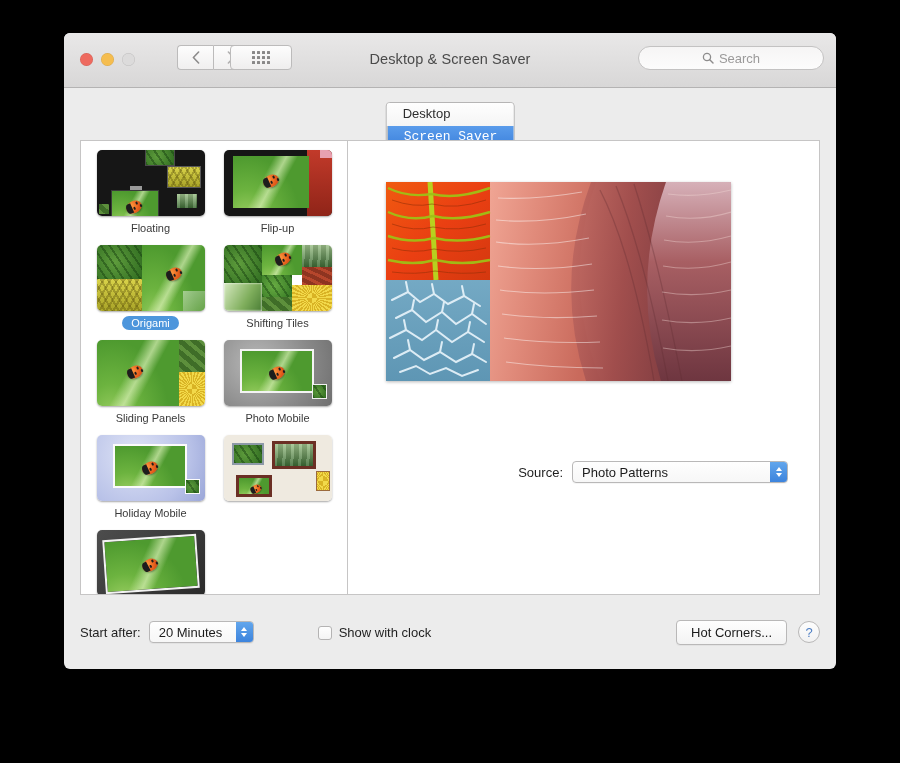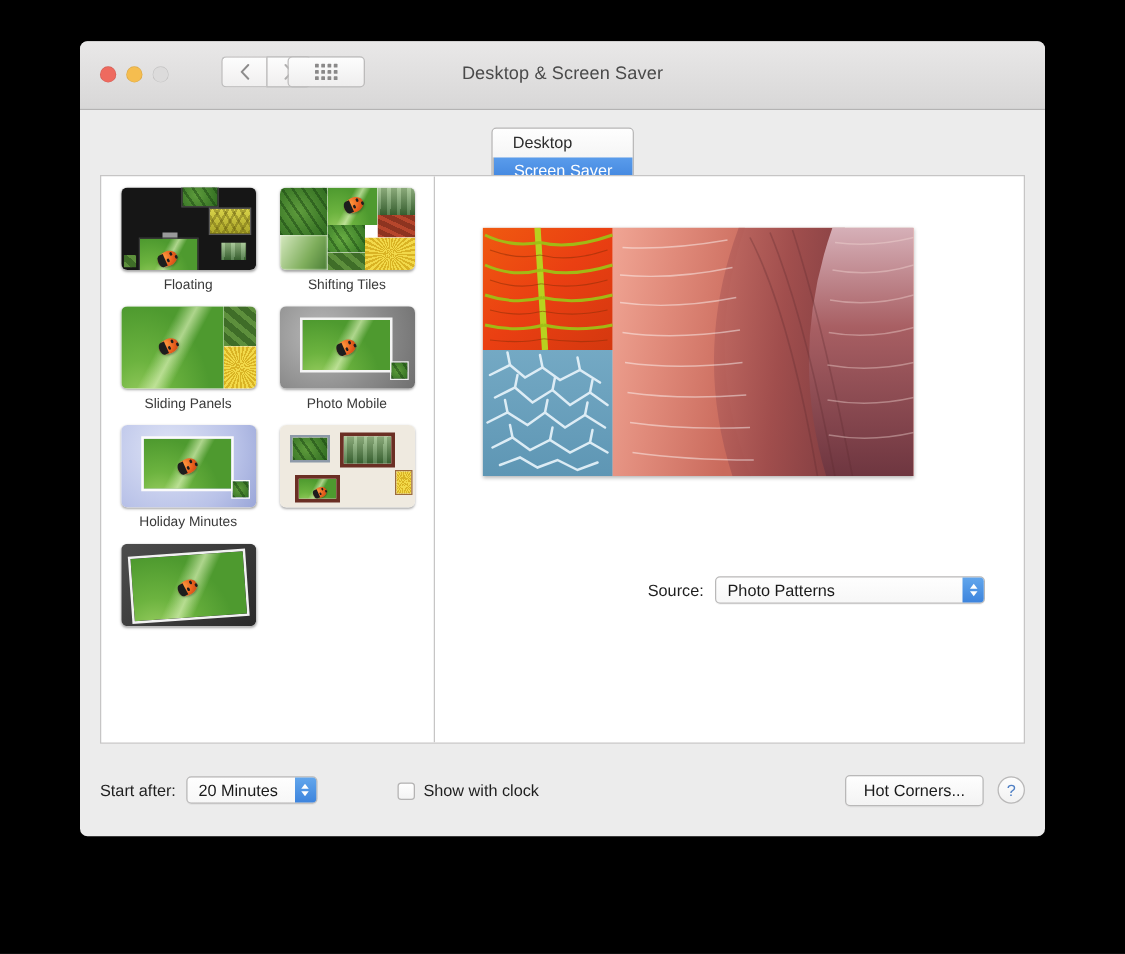--- a/index.html
+++ b/index.html
@@ -85,21 +85,21 @@
     border-radius: 4px;
     overflow: hidden;
     box-shadow: 0 1px 0 rgba(255,255,255,.6);
     flex-direction: column;
   }
   .tab {
     padding: 0 16px; height: 23px; line-height: 22px;
     font-size: 13px; color: #2d2d2d;
     background: linear-gradient(to bottom, #fefefe, #f5f5f5);
   }
-  .tab + .tab { border-left: 1px solid #b6b5b5; }
+  .tab + .tab { border-left: 1px solid #b6b5b5; font-family: Liberation Mono, monospace; }
   .tab.active {
     background: linear-gradient(to bottom, #5a9ceb, #3a7fdb);
     color: #fff;
   }
 
   
   .panel {
     position: absolute;
     left: 16px; top: 107px;
     width: 740px; height: 455px;
@@ -326,20 +326,29 @@
           <i></i>
         <i></i>
           <i></i>
           <i></i>
           <i></i>
       </span>
     </div>
 
     <div class="wintitle">Desktop &amp; Screen Saver</div>
 
+    <div class="searchfield">
+      <span class="sicon">
+        <svg width="12" height="12" viewBox="0 0 12 12">
+          <circle cx="5" cy="5" r="3.6" fill="none" stroke="#8d8c8c" stroke-width="1.3"></circle>
+          <path d="M7.8 7.8 11 11" stroke="#8d8c8c" stroke-width="1.4" stroke-linecap="round"></path>
+        </svg>
+      </span>
+      <span class="searchph">Search</span>
+    </div>
   </div>
 
   <div class="tabzone">
     <div class="tabs">
       <div class="tab">Desktop</div>
       <div class="tab active">Screen Saver</div>
     </div>
   </div>
 
   <div class="panel">
@@ -364,22 +373,50 @@
             <div style="position:absolute;left:80px;top:44px;width:20px;height:14px;overflow:hidden;">
                 <div class="forest"></div>
               </div>
             <div style="position:absolute;left:2px;top:54px;width:10px;height:10px;overflow:hidden;">
                 <div class="moss"></div>
               </div>
           </div>
           <div class="saverlabel">Floating</div>
         </div>
 
-
-
+        <div class="saveritem">
+          <div class="thumb">
+            <div class="darkbg"></div>
+            <div style="position:absolute;left:83px;top:0;width:25px;height:66px;background:linear-gradient(#c23a2a,#8f2418);"></div>
+            <div style="position:absolute;left:96px;top:0;width:12px;height:8px;background:#e8a0b0;"></div>
+            <div style="position:absolute;left:9px;top:6px;width:76px;height:52px;overflow:hidden;">
+              <div class="leafbg"></div>
+                <div class="bug" style="left:30px;top:19px;"></div>
+            </div>
+          </div>
+          <div class="saverlabel">Flip-up</div>
+        </div>
+
+
+        <div class="saveritem selected">
+          <div class="thumb">
+            <div style="position:absolute;left:0;top:0;width:45px;height:34px;overflow:hidden;">
+                <div class="fern"></div>
+              </div>
+            <div style="position:absolute;left:0;top:34px;width:45px;height:32px;overflow:hidden;">
+                <div class="honeycomb"></div>
+              </div>
+            <div style="position:absolute;left:45px;top:0;width:63px;height:66px;overflow:hidden;">
+              <div class="leafbg"></div>
+                <div class="bug" style="left:24px;top:23px;"></div>
+            </div>
+            <div style="position:absolute;right:0;bottom:0;width:22px;height:20px;background:linear-gradient(135deg,rgba(255,255,255,.45),rgba(120,170,90,.6));"></div>
+          </div>
+          <div class="saverlabel">Origami</div>
+        </div>
 
         <div class="saveritem">
           <div class="thumb">
             <div style="position:absolute;left:0;top:0;width:38px;height:38px;overflow:hidden;">
                 <div class="fern"></div>
               </div>
             <div style="position:absolute;left:38px;top:0;width:40px;height:30px;overflow:hidden;">
               <div class="leafbg"></div>
                 <div class="bug" style="left:13px;top:8px;"></div>
             </div>
@@ -439,21 +476,21 @@
           <div class="thumb">
             <div class="mobile-blue"></div>
             <div style="position:absolute;left:16px;top:9px;width:74px;height:44px;border:2px solid #fbfbfb;overflow:hidden;">
               <div class="leafbg"></div>
                 <div class="bug" style="left:27px;top:16px;"></div>
             </div>
             <div style="position:absolute;left:88px;top:44px;width:15px;height:15px;border:1.5px solid #fbfbfb;overflow:hidden;">
                 <div class="fern"></div>
               </div>
           </div>
-          <div class="saverlabel">Holiday Minutes</div>
+          <div class="saverlabel">Holiday Mobile</div>
         </div>
 
         <div class="saveritem">
           <div class="thumb">
             <div class="wall"></div>
 
             <div style="position:absolute;left:8px;top:8px;width:32px;height:22px;border:2px solid #8d99a8;overflow:hidden;">
                 <div class="fern"></div>
               </div>
             <div style="position:absolute;left:48px;top:6px;width:44px;height:28px;border:3px solid #6b2f24;overflow:hidden;">

